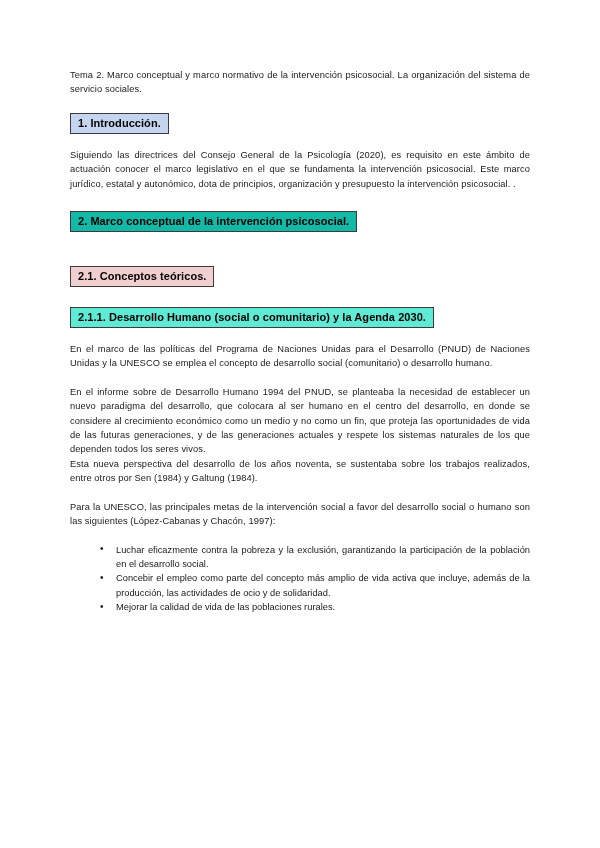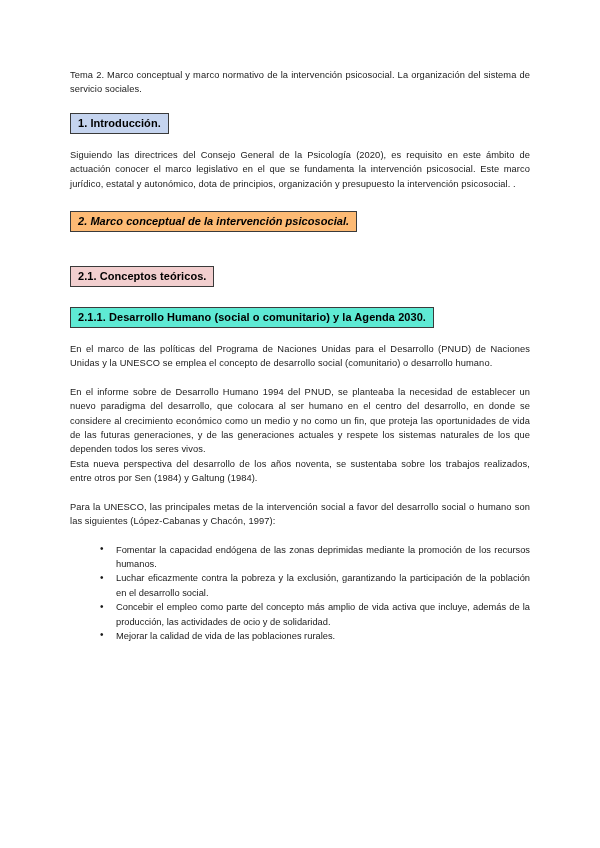--- a/index.html
+++ b/index.html
@@ -46,21 +46,21 @@
     border: 1.2px solid #3a3a3a;
     padding: 4px 7px 4px 7px;
     font-size: 11px;
     font-weight: bold;
     line-height: 11px;
     color: #000000;
     white-space: nowrap;
     letter-spacing: 0.005em;
   }
   .h-blue   { background: #c5d4ef; }
-  .h-blue2  { background: #fdba74; font-style: italic; }
+  .h-blue2  { background: #14b8a6; }
   .h-pink   { background: #f2cfcf; text-align: center; }
   .h-cream  { background: #5eead4; }
 
   ul.bullets {
     margin: 0;
     padding: 0 0 0 30px;
     list-style: none;
   }
   ul.bullets li {
     position: relative;
@@ -122,20 +122,19 @@
 
     <p class="para">Esta nueva perspectiva del desarrollo de los años noventa, se sustentaba sobre los trabajos realizados, entre otros por Sen (1984) y Galtung (1984).</p>
 
     <div class="gap-para"></div>
 
     <p class="para">Para la UNESCO, las principales metas de la intervención social a favor del desarrollo social o humano son las siguientes (López-Cabanas y Chacón, 1997):</p>
 
     <div class="gap-para"></div>
 
     <ul class="bullets">
-      <li>Fomentar la capacidad endógena de las zonas deprimidas mediante la promoción de los recursos humanos.</li>
       <li>Luchar eficazmente contra la pobreza y la exclusión, garantizando la participación de la población en el desarrollo social.</li>
       <li>Concebir el empleo como parte del concepto más amplio de vida activa que incluye, además de la producción, las actividades de ocio y de solidaridad.</li>
       <li class="nojustify">Mejorar la calidad de vida de las poblaciones rurales.</li>
     </ul>
 
   </div>
 </div>
 
 </body></html>

